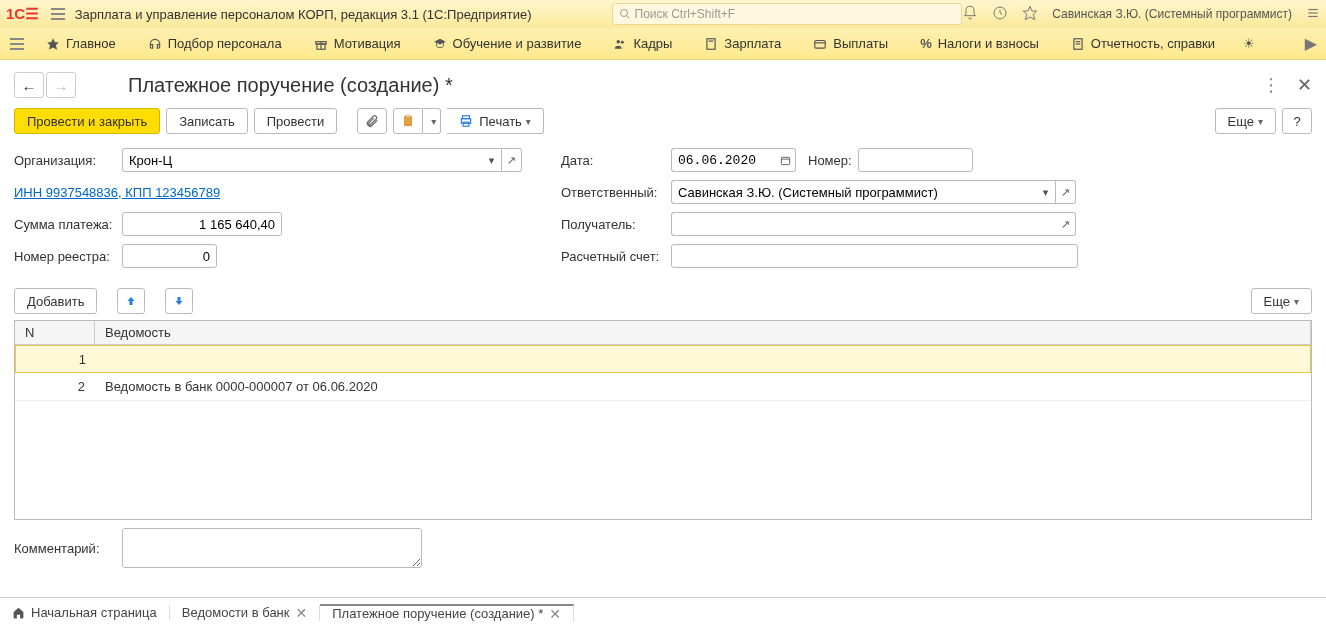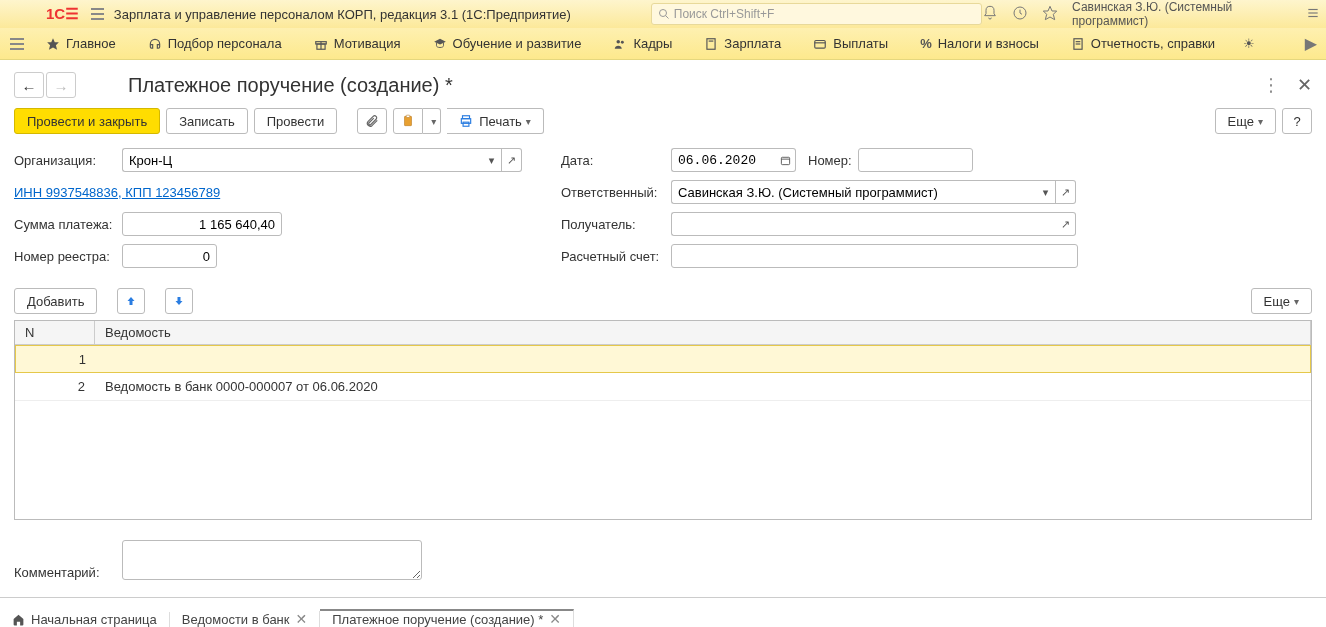--- a/index.html
+++ b/index.html
@@ -1,18 +1,18 @@
 <!DOCTYPE html>
 <html><head>
 <meta charset="utf-8">
 <style>
 * { margin:0; padding:0; box-sizing:border-box; font-family:Arial,sans-serif; }
 body { background:#fff; font-size:13px; color:#333; width:1326px; height:627px; overflow:hidden; position:relative; }
 .topbar { height:28px; background:linear-gradient(#fef5cd,#fce99a); display:flex; align-items:center; padding:0 6px; }
-.logo { color:#e33; font-weight:bold; font-size:15px; margin-right:8px;margin-left:40px; }
+.logo { color:#e33; font-weight:bold; font-size:15px; margin-right:8px; }
 .menu-icon { width:22px; display:flex; flex-direction:column; gap:3px; padding:4px; cursor:pointer; }
 .menu-icon span { height:2px; background:#888; }
 .app-title { font-size:13px; color:#333; margin-left:6px; flex:0 0 auto; }
 .search-box { margin-left:80px; width:350px; height:22px; background:#fff8de; border:1px solid #e8d99a; border-radius:3px; display:flex; align-items:center; padding:0 6px; color:#999; font-size:12px; }
 .search-box svg { margin-right:4px; }
 .topbar-right { margin-left:auto; display:flex; align-items:center; gap:14px; }
 .topbar-icon { color:#777; cursor:pointer; }
 .username { font-size:12px; color:#555; }
 .menubar { height:32px; background:linear-gradient(#fef0b0,#fde98d); border-bottom:1px solid #e5d77e; display:flex; align-items:center; padding:0 6px; gap:0; }
 .menu-item { display:flex; align-items:center; gap:6px; padding:0 16px; height:32px; cursor:pointer; font-size:13px; color:#333; }
@@ -58,23 +58,23 @@
 .table-header { display:flex; background:#f5f5f5; border-bottom:1px solid #ccc; height:24px;}
 .th { padding:4px 10px; font-size:13px; color:#333; border-right:1px solid #ccc;}
 .th.n { width:80px;}
 .th.v { flex:1;}
 .table-body { }
 .tr { display:flex; height:28px; align-items:center; border-bottom:1px solid #eee;}
 .tr.selected { background:#fff8d6; border:1px solid #e5c84a;}
 .td { padding:4px 10px; font-size:13px;}
 .td.n { width:80px; text-align:right;}
 .td.v { flex:1;}
-.comment-row { display:flex; align-items:flex-end; margin-top:20px;}
+.comment-row { display:flex; align-items:center; margin-top:8px;}
 .comment-row textarea { width:300px; height:40px; border:1px solid #bbb; border-radius:3px; padding:4px; font-size:13px;}
-.bottom-tabs { position:absolute; bottom:0; left:0; right:0; height:30px; border-top:1px solid #ccc; display:flex; align-items:flex-end; background:#fff;}
+.bottom-tabs { position:absolute; bottom:0; left:0; right:0; height:30px; border-top:1px solid #ccc; display:flex; align-items:center; background:#fff;}
 .btab { display:flex; align-items:center; gap:6px; padding:0 12px; border-right:1px solid #ddd; font-size:13px; color:#444; cursor:pointer;}
 .btab.active { background:#fff; border-top:2px solid #888;}
 .btab .tx { font-size:14px; color:#888; cursor:pointer;}
 .more-right { margin-left:auto;}
 svg { flex-shrink:0; }
 </style>
 </head>
 <body>
 
 <div class="topbar">

